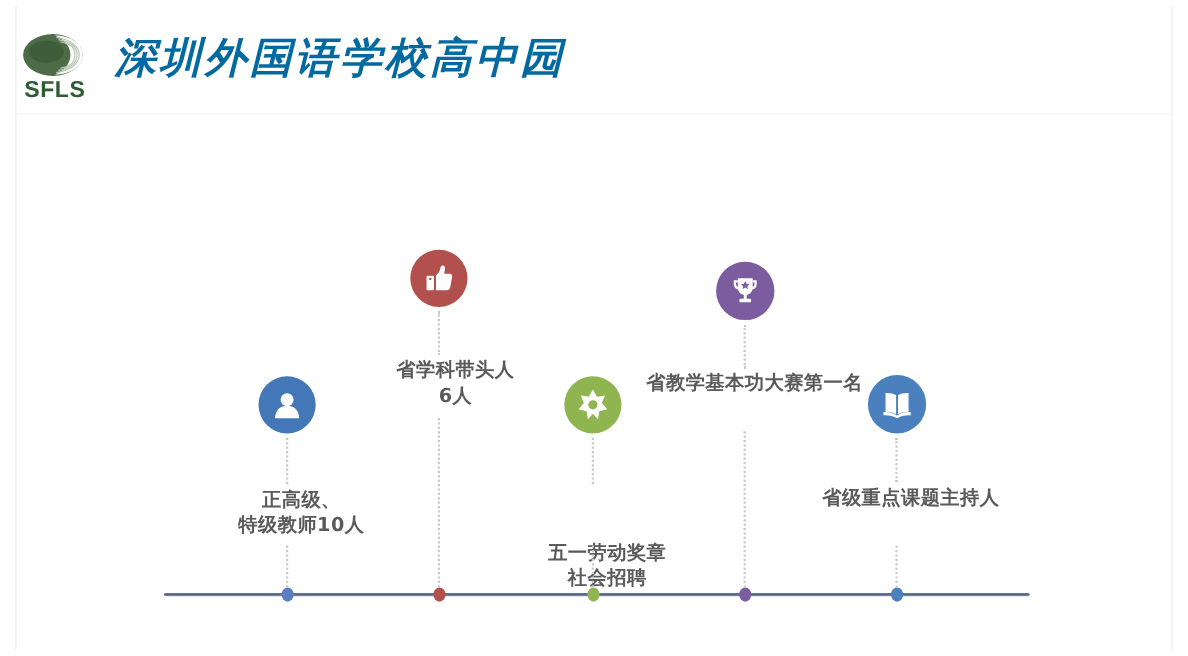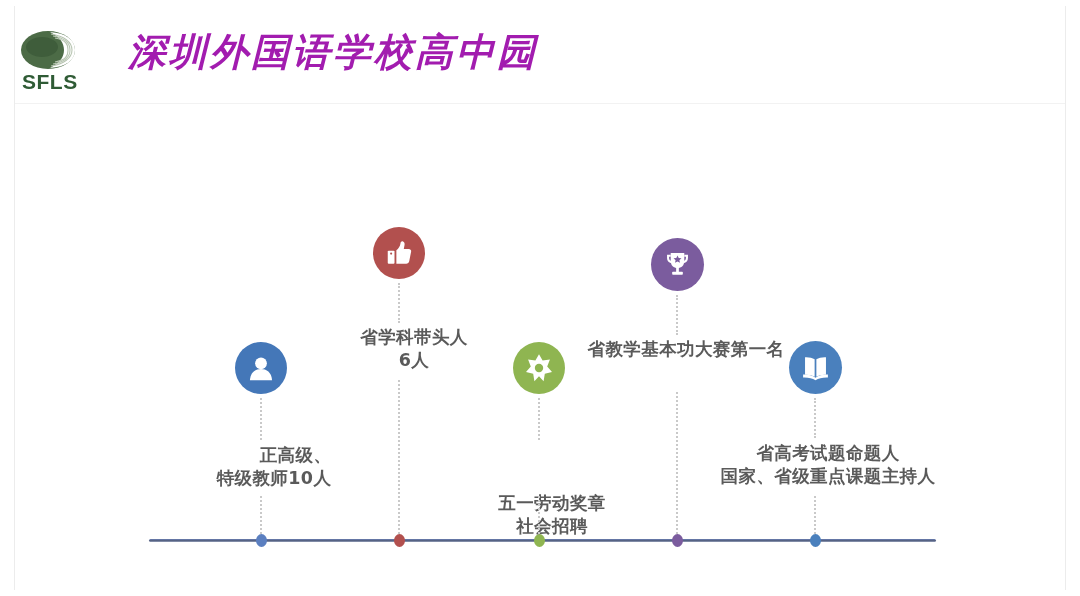--- a/index.html
+++ b/index.html
@@ -61,27 +61,26 @@
     letter-spacing: 0.5px;
     font-family: "Liberation Sans", sans-serif;
   }
   #logo-text {
     margin-left: 10px;
     padding-top: 2px;
   }
   #logo-cn {
     font-size: 38px;
     line-height: 40px;
-    color: #a21caf;
+    color: #0369a1;
     font-family: "DejaVu Serif", "Liberation Serif", serif;
     font-weight: 600;
     letter-spacing: 3px;
     font-style: italic;
     white-space: nowrap;
-    margin-left: 24px;
   }
   #logo-en {
     margin-top: 5px;
     font-size: 9.5px;
     font-weight: bold;
     color: #4a7a4e;
     letter-spacing: 0.45px;
     white-space: nowrap;
     font-family: "Liberation Sans", sans-serif;
   }
@@ -196,21 +195,21 @@
     <div class="axis-dot" style="left:800px;background:#4a80bd;"></div>
 
     <div class="node">
       <div class="node-circle" style="left:246px; top:336px; width:52px; height:52px; background:#4477b8;">
         <svg width="30" height="30" viewBox="0 0 32 32" aria-hidden="true">
           <circle cx="16" cy="11" r="6.3" fill="#ffffff"></circle>
           <path d="M4.2 29 C4.8 20.4 10.2 17 16 17 C21.8 17 27.2 20.4 27.8 29 Z" fill="#ffffff"></path>
         </svg>
       </div>
       <div class="connector" style="left:246px; top:392px; height:42px;"></div>
-      <div class="node-label" style="left:259px; top:438px;text-align:right;">
+      <div class="node-label" style="left:259px; top:438px;">
         <div>正高级、</div>
         <div>特级教师10人</div>
       </div>
       <div class="connector" style="left:246px; top:490px; height:38px;"></div>
     </div>
 
     <div class="node">
       <div class="node-circle" style="left:384px; top:221px; width:52px; height:52px; background:#b2504e;">
         <svg width="30" height="30" viewBox="0 0 32 32" aria-hidden="true">
           <rect x="4" y="13.5" width="7.2" height="14" rx="1" fill="#ffffff"></rect>
@@ -262,20 +261,19 @@
     <div class="node">
       <div class="node-circle" style="left:800px; top:335px; width:53px; height:53px; background:#4a80bd;">
         <svg width="31" height="31" viewBox="0 0 32 32" aria-hidden="true">
           <path d="M15.1 7.6 C12.6 5.9 9.2 5.2 5.2 5.4 L5.2 23.4 C9.2 23.2 12.6 23.9 15.1 25.6 Z" fill="#ffffff"></path>
           <path d="M16.9 7.6 C19.4 5.9 22.8 5.2 26.8 5.4 L26.8 23.4 C22.8 23.2 19.4 23.9 16.9 25.6 Z" fill="#ffffff"></path>
           <path d="M3.2 23.2 C8.4 23 12.6 23.9 16 26.5 C19.4 23.9 23.6 23 28.8 23.2 L28.8 26.4 C23.6 26.2 19.4 27.1 16 29.2 C12.6 27.1 8.4 26.2 3.2 26.4 Z" fill="#ffffff"></path>
         </svg>
       </div>
       <div class="connector" style="left:800px; top:392px; height:40px;"></div>
       <div class="node-label" style="left:813px; top:436px;">
-        <div>省高考试题命题人</div>
-        <div>国家、省级重点课题主持人</div>
+        <div>省级重点课题主持人</div>
       </div>
       <div class="connector" style="left:800px; top:490px; height:38px;"></div>
     </div>
 
   </div>
 </div>
 
 </body></html>

